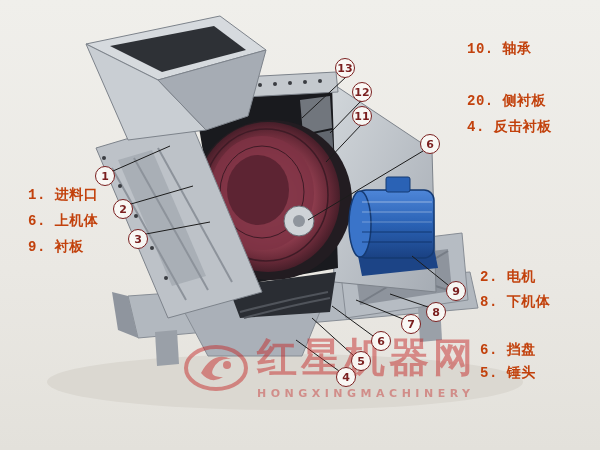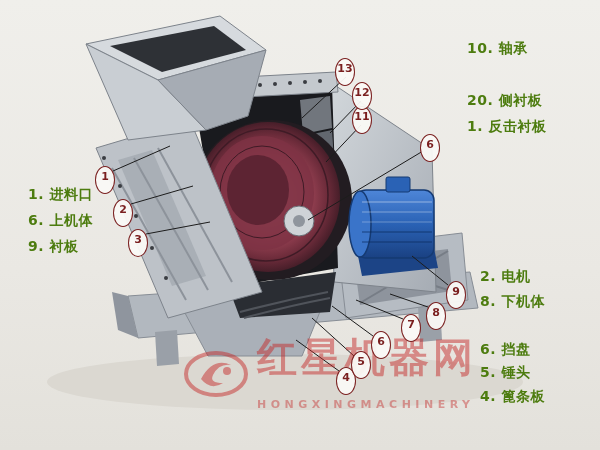--- a/index.html
+++ b/index.html
@@ -4,40 +4,40 @@
 <style>
   html,body{margin:0;padding:0;}
   body{
     width:600px;height:450px;position:relative;overflow:hidden;
     background:linear-gradient(180deg,#f0efeb 0%,#eae8e3 60%,#e3e1db 100%);
     font-family:"DejaVu Sans","Liberation Sans",sans-serif;
   }
   .stage{position:absolute;inset:0;}
   svg.machine{position:absolute;left:0;top:0;}
   .callout{
-    position:absolute;width:20px;height:28px;border-radius:50%;
+    position:absolute;width:20px;height:20px;border-radius:50%;
     border:1.6px solid #7a1f1f;background:rgba(250,249,246,.95);
     color:#7a1f1f;font-size:11px;font-weight:bold;line-height:20px;
     text-align:center;box-sizing:border-box;z-index:5;
   }
   .lbl{
-    position:absolute;color:#4d7c0f;font-size:14px;font-weight:bold;
-    white-space:nowrap;z-index:6;letter-spacing:0.5px;
+    position:absolute;color:#c2410c;font-size:14px;font-weight:bold;
+    white-space:nowrap;z-index:6;letter-spacing:0.5px;font-family:Liberation Mono, monospace;
   }
   .watermark{
     position:absolute;left:183px;top:336px;display:flex;align-items:center;
     gap:8px;z-index:4;pointer-events:none;
   }
   .wm-brand{
     font-size:40px;font-weight:bold;color:rgba(196,38,38,.48);
     line-height:1.05;letter-spacing:4px;white-space:nowrap;
   }
   .wm-sub{
     font-size:11px;font-weight:bold;color:rgba(196,38,38,.42);
-    letter-spacing:4.5px;margin-top:20px;white-space:nowrap;
+    letter-spacing:4.5px;margin-top:9px;white-space:nowrap;
   }
 </style>
 </head>
 <body>
 
 <div class="stage">
 
   <svg class="machine" width="600" height="450" viewBox="0 0 600 450">
     <defs>
       <linearGradient id="gBody" x1="0" y1="0" x2="1" y2="1">
@@ -175,27 +175,26 @@
   <div class="callout" style="left:352px;top:106px">11</div>
   <div class="callout" style="left:352px;top:82px">12</div>
   <div class="callout" style="left:335px;top:58px">13</div>
 
   <div class="lbl" style="left:28px;top:186px">1. 进料口</div>
   <div class="lbl" style="left:28px;top:212px">6. 上机体</div>
   <div class="lbl" style="left:28px;top:238px">9. 衬板</div>
 
   <div class="lbl" style="left:467px;top:40px">10. 轴承</div>
   <div class="lbl" style="left:467px;top:92px">20. 侧衬板</div>
-  <div class="lbl" style="left:467px;top:118px">1. 反击衬板</div>
+  <div class="lbl" style="left:467px;top:118px">4. 反击衬板</div>
 
   <div class="lbl" style="left:480px;top:268px">2. 电机</div>
   <div class="lbl" style="left:480px;top:293px">8. 下机体</div>
   <div class="lbl" style="left:480px;top:341px">6. 挡盘</div>
   <div class="lbl" style="left:480px;top:364px">5. 锤头</div>
-  <div class="lbl" style="left:480px;top:388px">4. 篦条板</div>
 
   <div class="watermark">
     <svg width="66" height="50" viewBox="0 0 66 50">
       <ellipse cx="33" cy="25" rx="30" ry="21" fill="none" stroke="rgba(196,38,38,0.48)" stroke-width="4"></ellipse>
       <path d="M18,30 Q30,8 48,16 Q36,14 30,26 Q26,34 40,34 Q28,42 18,30 Z" fill="rgba(196,38,38,0.48)"></path>
       <circle cx="44" cy="22" r="4" fill="rgba(196,38,38,0.48)"></circle>
     </svg>
     <div>
       <div class="wm-brand">红星机器网</div>
       <div class="wm-sub">HONGXINGMACHINERY</div>

